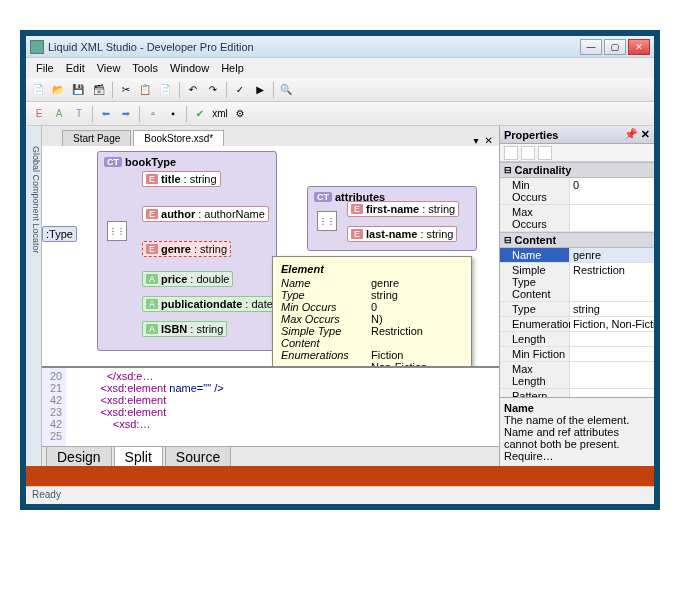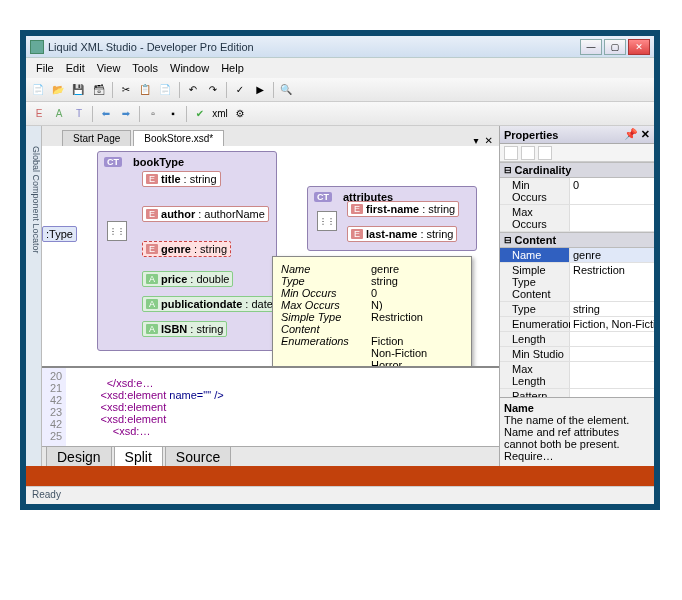--- a/index.html
+++ b/index.html
@@ -18,36 +18,36 @@
 .main { flex: 1; display: flex; overflow: hidden; }
 .leftpanel { width: 16px; background: #e0e8f0; border-right: 1px solid #bbb; writing-mode: vertical-rl; text-orientation: mixed; padding-top: 20px; font-size: 9px; color: #456; }
 .center { flex: 1; display: flex; flex-direction: column; position: relative; }
 .tabs { height: 20px; display: flex; align-items: flex-end; background: #e8e8e8; padding-left: 20px; }
 .tab { padding: 2px 10px; background: #ddd; border: 1px solid #aaa; border-bottom: none; margin-right: 2px; cursor: pointer; font-size: 10px; }
 .tab.active { background: #fff; }
 .tabright { margin-left: auto; display: flex; padding-right: 4px; gap: 2px; }
 .tabright span { cursor: pointer; font-size: 10px; padding: 0 2px; }
 .diagram { flex: 1; background: #fff; position: relative; overflow: hidden; padding: 10px; }
 .ct-box { position: absolute; background: #e0d8f0; border: 1px solid #9080b0; border-radius: 3px; padding: 4px 6px; }
-.ct-label { display: flex; align-items: center; gap: 11px; font-size: 10px; font-weight: bold; }
+.ct-label { display: flex; align-items: center; gap: 3px; font-size: 10px; font-weight: bold; }
 .ct-tag { background: #a090d0; color: #fff; padding: 0 3px; border-radius: 2px; font-size: 9px; }
 .elem { position: absolute; display: flex; align-items: center; background: #fff; border: 1px solid #c88; border-radius: 2px; padding: 1px 3px; gap: 3px; font-size: 10px; }
 .elem.sel { background: #ffe0e0; border: 1px dashed #c44; }
 .e-tag { background: #d88; color: #fff; padding: 0 3px; font-size: 9px; border-radius: 1px; }
 .a-tag { background: #8c8; color: #fff; padding: 0 3px; font-size: 9px; border-radius: 1px; }
 .elem.attr { background: #e0f0e0; border-color: #8c8; }
 .seq { position: absolute; width: 20px; height: 20px; background: #fff; border: 1px solid #888; display: flex; align-items: center; justify-content: center; font-size: 8px; }
 .tooltip { position: absolute; background: #ffffe0; border: 1px solid #888; padding: 6px 8px; font-size: 10px; width: 200px; z-index: 10; box-shadow: 2px 2px 4px rgba(0,0,0,0.3); }
 .tooltip b { display: block; margin-bottom: 2px; font-style: italic; }
 .tooltip .row { display: flex; font-size: 9px; }
 .tooltip .row .k { width: 90px; font-style: italic; }
 .codesplit { height: 80px; background: #fff; border-top: 2px solid #888; display: flex; font-family: Consolas, monospace; font-size: 10px; overflow: hidden; }
 .gutter { width: 24px; background: #eef; color: #888; text-align: center; padding: 2px 8px; }
 .gutter div { height: 12px; }
-.code { flex: 1; padding: 9px 4px; white-space: pre; color: #008; }
+.code { flex: 1; padding: 2px 4px; white-space: pre; color: #008; }
 .code .t { color: #808; }
 .bottomtabs { height: 20px; display: flex; align-items: center; background: #e8e8e8; border-top: 1px solid #aaa; padding-left: 4px; }
 .btab { padding: 2px 10px; border: 1px solid #aaa; margin-right: 2px; cursor: pointer; font-size: 14px; background: #ddd; }
 .btab.active { background: #fff; }
 .statusbar { height: 18px; background: #f0f0f0; border-top: 1px solid #ccc; padding: 2px 6px; font-size: 10px; color: #456; margin-top: 20px; }
 .props { width: 155px; background: #f4f4f4; border-left: 1px solid #aaa; display: flex; flex-direction: column; }
 .props-h { background: linear-gradient(#e8e8f0,#d0d0e0); padding: 2px 4px; display: flex; align-items: center; font-size: 10px; font-weight: bold; border-bottom: 1px solid #aaa; }
 .props-h .pin { margin-left: auto; font-size: 9px; display: flex; gap: 3px; }
 .props-tb { height: 18px; display: flex; align-items: center; padding: 0 4px; gap: 3px; border-bottom: 1px solid #ccc; }
 .props-tb .pb { width: 14px; height: 14px; border: 1px solid #ccc; background: #fff; cursor: pointer; }
@@ -188,20 +188,21 @@
           <b>first-name</b>
           <span>: string</span>
         </div>
         <div class="elem" style="left:305px;top:80px">
           <span class="e-tag">E</span>
           <b>last-name</b>
           <span>: string</span>
         </div>
 
         <div class="tooltip" style="left:230px;top:110px">
+          <b>Element</b>
           <div id="tt-rows">
               <div class="row">
                 <span class="k">Name</span>
                 <span>genre</span>
               </div>
               <div class="row">
                 <span class="k">Type</span>
                 <span>string</span>
               </div>
               <div class="row">
@@ -294,21 +295,21 @@
           </div>
         <div class="prow">
             <div class="pk">Enumerations</div>
             <div class="pv">Fiction, Non-Ficti</div>
           </div>
         <div class="prow">
             <div class="pk">Length</div>
             <div class="pv"></div>
           </div>
         <div class="prow">
-            <div class="pk">Min Studio</div>
+            <div class="pk">Min Fiction</div>
             <div class="pv"></div>
           </div>
         <div class="prow">
             <div class="pk">Max Length</div>
             <div class="pv"></div>
           </div>
         <div class="prow">
             <div class="pk">Pattern</div>
             <div class="pv"></div>
           </div>

